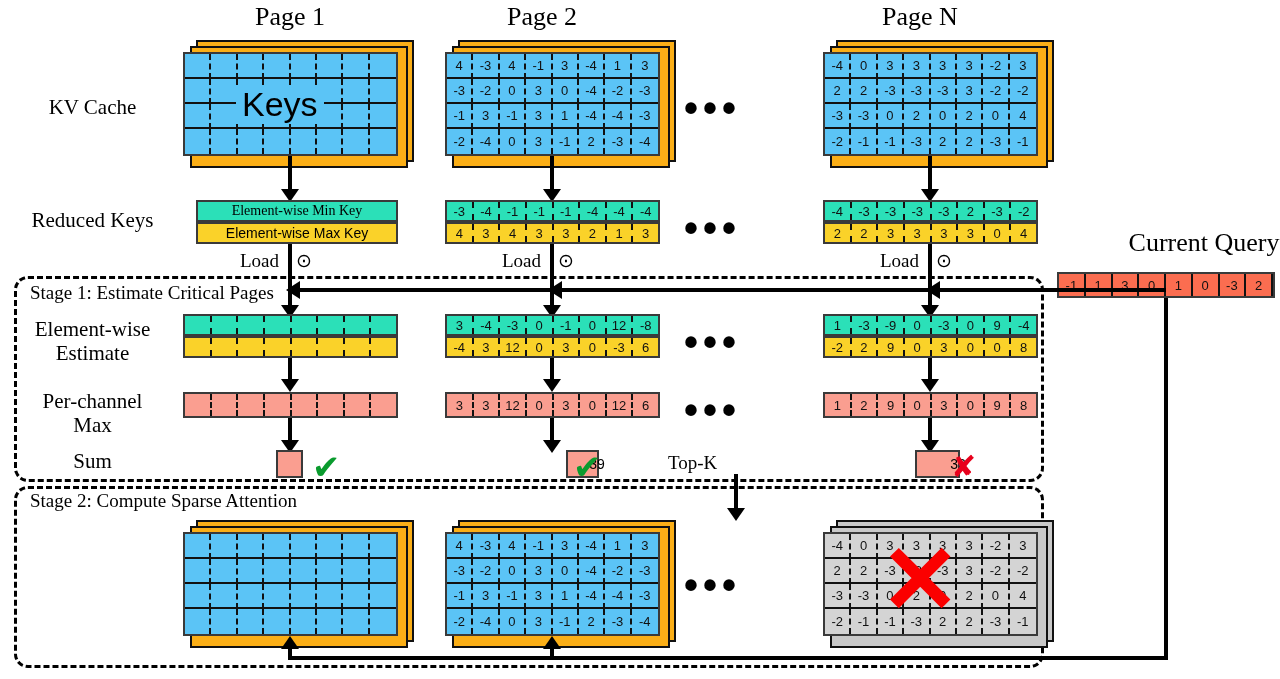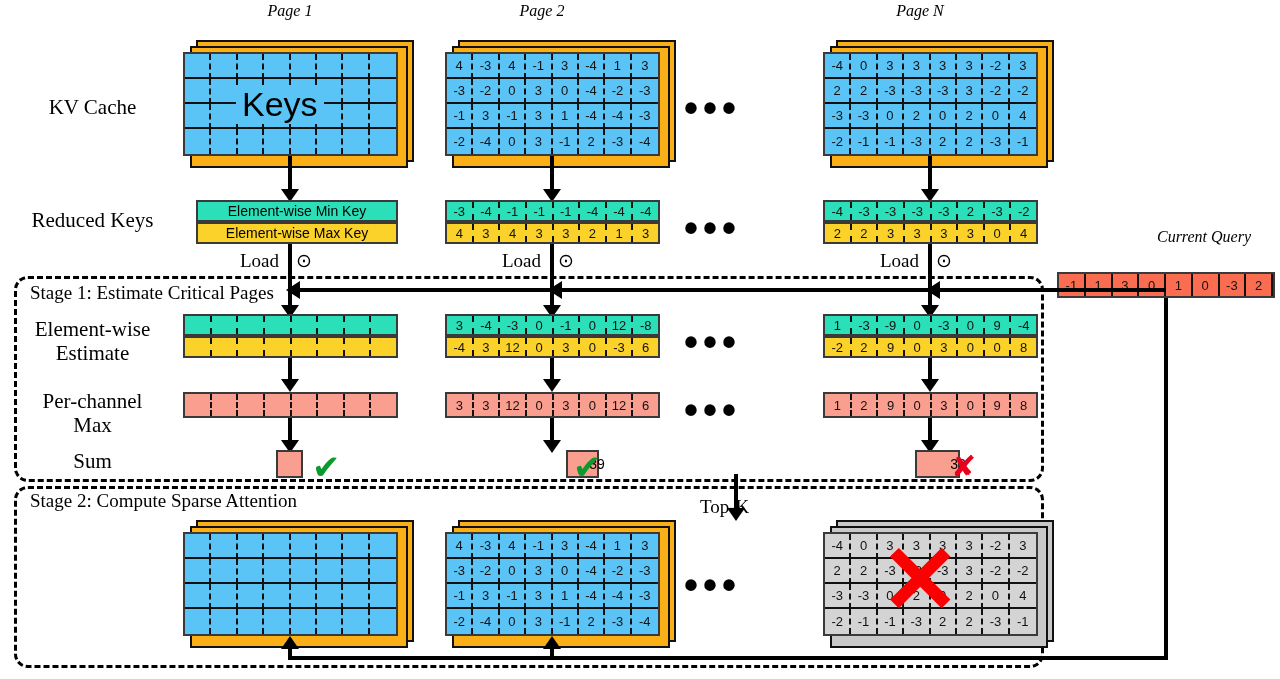--- a/index.html
+++ b/index.html
@@ -1,20 +1,20 @@
 <!DOCTYPE html>
 <html><head>
 <meta charset="utf-8">
 <style>
   html,body{margin:0;padding:0;background:#fff;}
   body{width:1280px;height:679px;position:relative;overflow:hidden;
        font-family:"Liberation Serif", serif;color:#000;}
   .abs{position:absolute;}
   .lbl{font-family:"Liberation Serif", serif;font-size:21px;color:#000;text-align:center;line-height:1.12;}
-  .ttl{font-family:"Liberation Serif", serif;font-size:16px;font-style:italic;}
+  .ttl{font-family:"Liberation Serif", serif;font-size:26px;}
   .smalllbl{font-family:"Liberation Serif", serif;font-size:19px;}
 
   
   .stack{position:absolute;}
   .sheet{position:absolute;background:#FBAF17;border:2px solid #111;box-sizing:border-box;}
   .grid{position:absolute;border:2px solid #3a3a3a;box-sizing:border-box;
         display:grid;background:#5BC4F6;}
   .grid .cell{border-right:2px dashed #111;border-bottom:2px solid #111;
         box-sizing:border-box;display:flex;align-items:center;justify-content:center;
         font-family:"Liberation Sans", sans-serif;font-size:13px;color:#111;}
@@ -201,21 +201,21 @@
 
 <div class="abs dots" style="left:684px;top:86px;">•••</div>
 
 <div class="vline" style="left:288px;top:156px;height:36px;"></div>
 <div class="arrowdown" style="left:281px;top:189px;"></div>
 <div class="vline" style="left:550px;top:156px;height:36px;"></div>
 <div class="arrowdown" style="left:543px;top:189px;"></div>
 <div class="vline" style="left:928px;top:156px;height:36px;"></div>
 <div class="arrowdown" style="left:921px;top:189px;"></div>
 
-<div class="textbar cyan" style="left:196px;top:200px;width:202px;height:22px;">Element-wise Min Key</div>
+<div class="textbar cyan" style="left:196px;top:200px;width:202px;height:22px;font-family:Liberation Serif, serif;">Element-wise Min Key</div>
 <div class="textbar yellow" style="left:196px;top:222px;width:202px;height:22px;text-align:center;">Element-wise Max Key</div>
 
 <div class="bar cyan" id="rk2min" style="left:445px;top:200px;width:215px;height:22px;">
     <div class="c">-3</div>
     <div class="c">-4</div>
     <div class="c">-1</div>
     <div class="c">-1</div>
     <div class="c">-1</div>
     <div class="c">-4</div>
     <div class="c">-4</div>
@@ -401,21 +401,21 @@
 
 <div class="textbar salmon" style="left:276px;top:450px;width:27px;height:28px;"></div>
 <div class="check" style="left:312px;top:450px;">✔</div>
 
 <div class="textbar salmon" style="left:566px;top:450px;width:27px;height:28px;padding-left:29px;">39</div>
 <div class="check" style="left:573px;top:450px;">✔</div>
 
 <div class="textbar salmon" style="left:915px;top:450px;width:27px;height:28px;padding-left:41px;">32</div>
 <div class="cross" style="left:951px;top:452px;">✘</div>
 
-<div class="abs smalllbl" style="left:700px;top:452px;margin-top:44px;">Top-K</div>
+<div class="abs smalllbl" style="left:668px;top:452px;">Top-K</div>
 <div class="vline" style="left:734px;top:474px;height:36px;"></div>
 <div class="arrowdown" style="left:727px;top:508px;"></div>
 
 <div class="dashedbox" style="left:14px;top:486px;width:1030px;height:182px;"></div>
 <div class="abs smalllbl" style="left:30px;top:490px;">Stage 2: Compute Sparse Attention</div>
 
 <div class="stack">
   <div class="sheet" style="left:196px;top:520px;width:218px;height:122px;"></div>
   <div class="sheet" style="left:190px;top:526px;width:218px;height:122px;"></div>
   <div class="grid" id="s2m1" style="left:183px;top:532px;width:215px;height:104px;grid-template-columns:repeat(8,1fr);grid-template-rows:repeat(4,1fr);">

